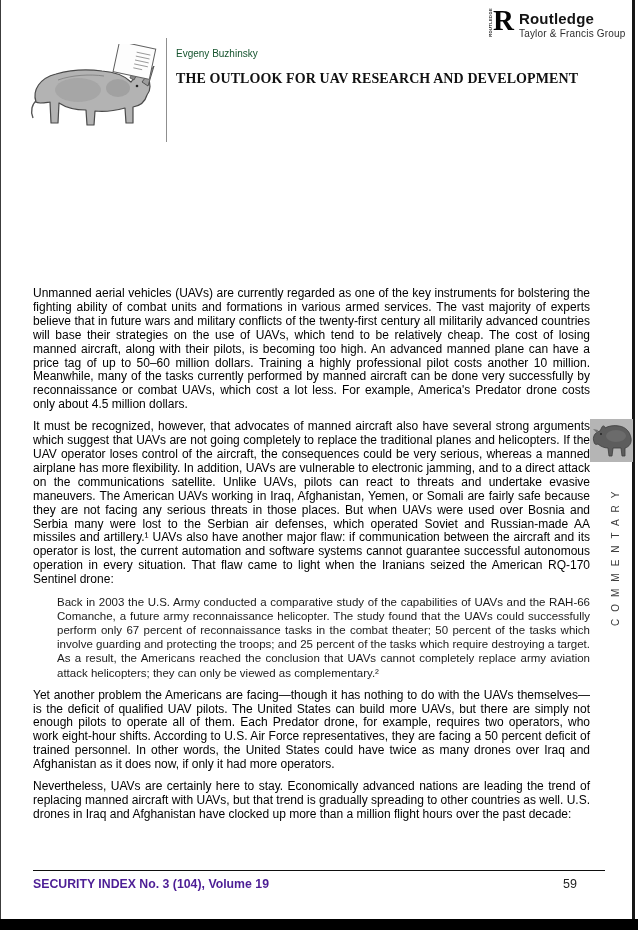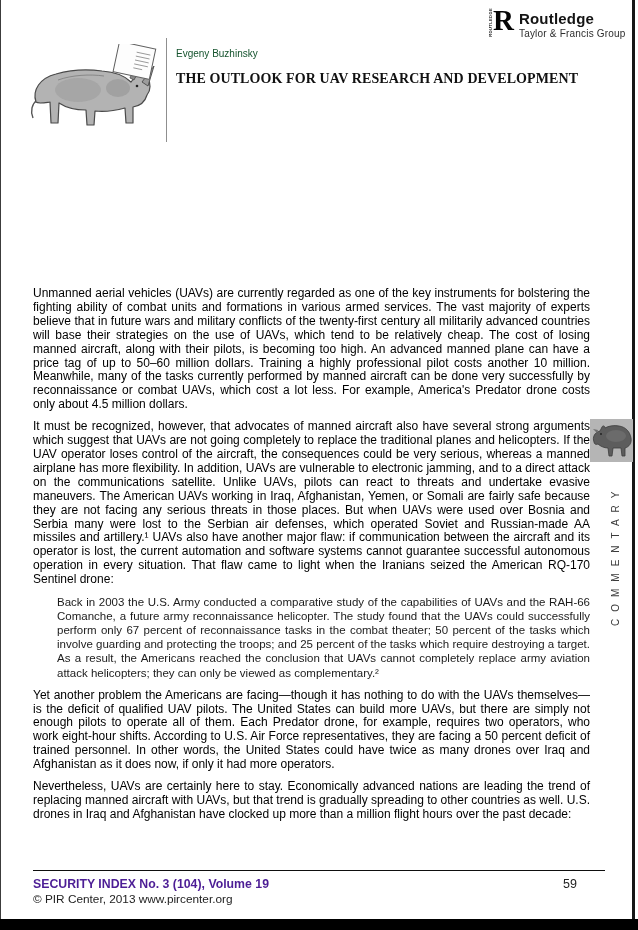--- a/index.html
+++ b/index.html
@@ -139,16 +139,15 @@
     </svg>
   </div>
   <div class="commentary">COMMENTARY</div>
 
   <div class="footer">
     <div class="footer-rule"></div>
     <div class="f-row1">
       <span class="f-journal">SECURITY INDEX No. 3 (104), Volume 19</span>
       <span class="f-page">59</span>
     </div>
-    <div class="f-row3">© PIR Center, 2013 www.pircenter.org</div>
   </div>
 
 </div>
 
 </body></html>

